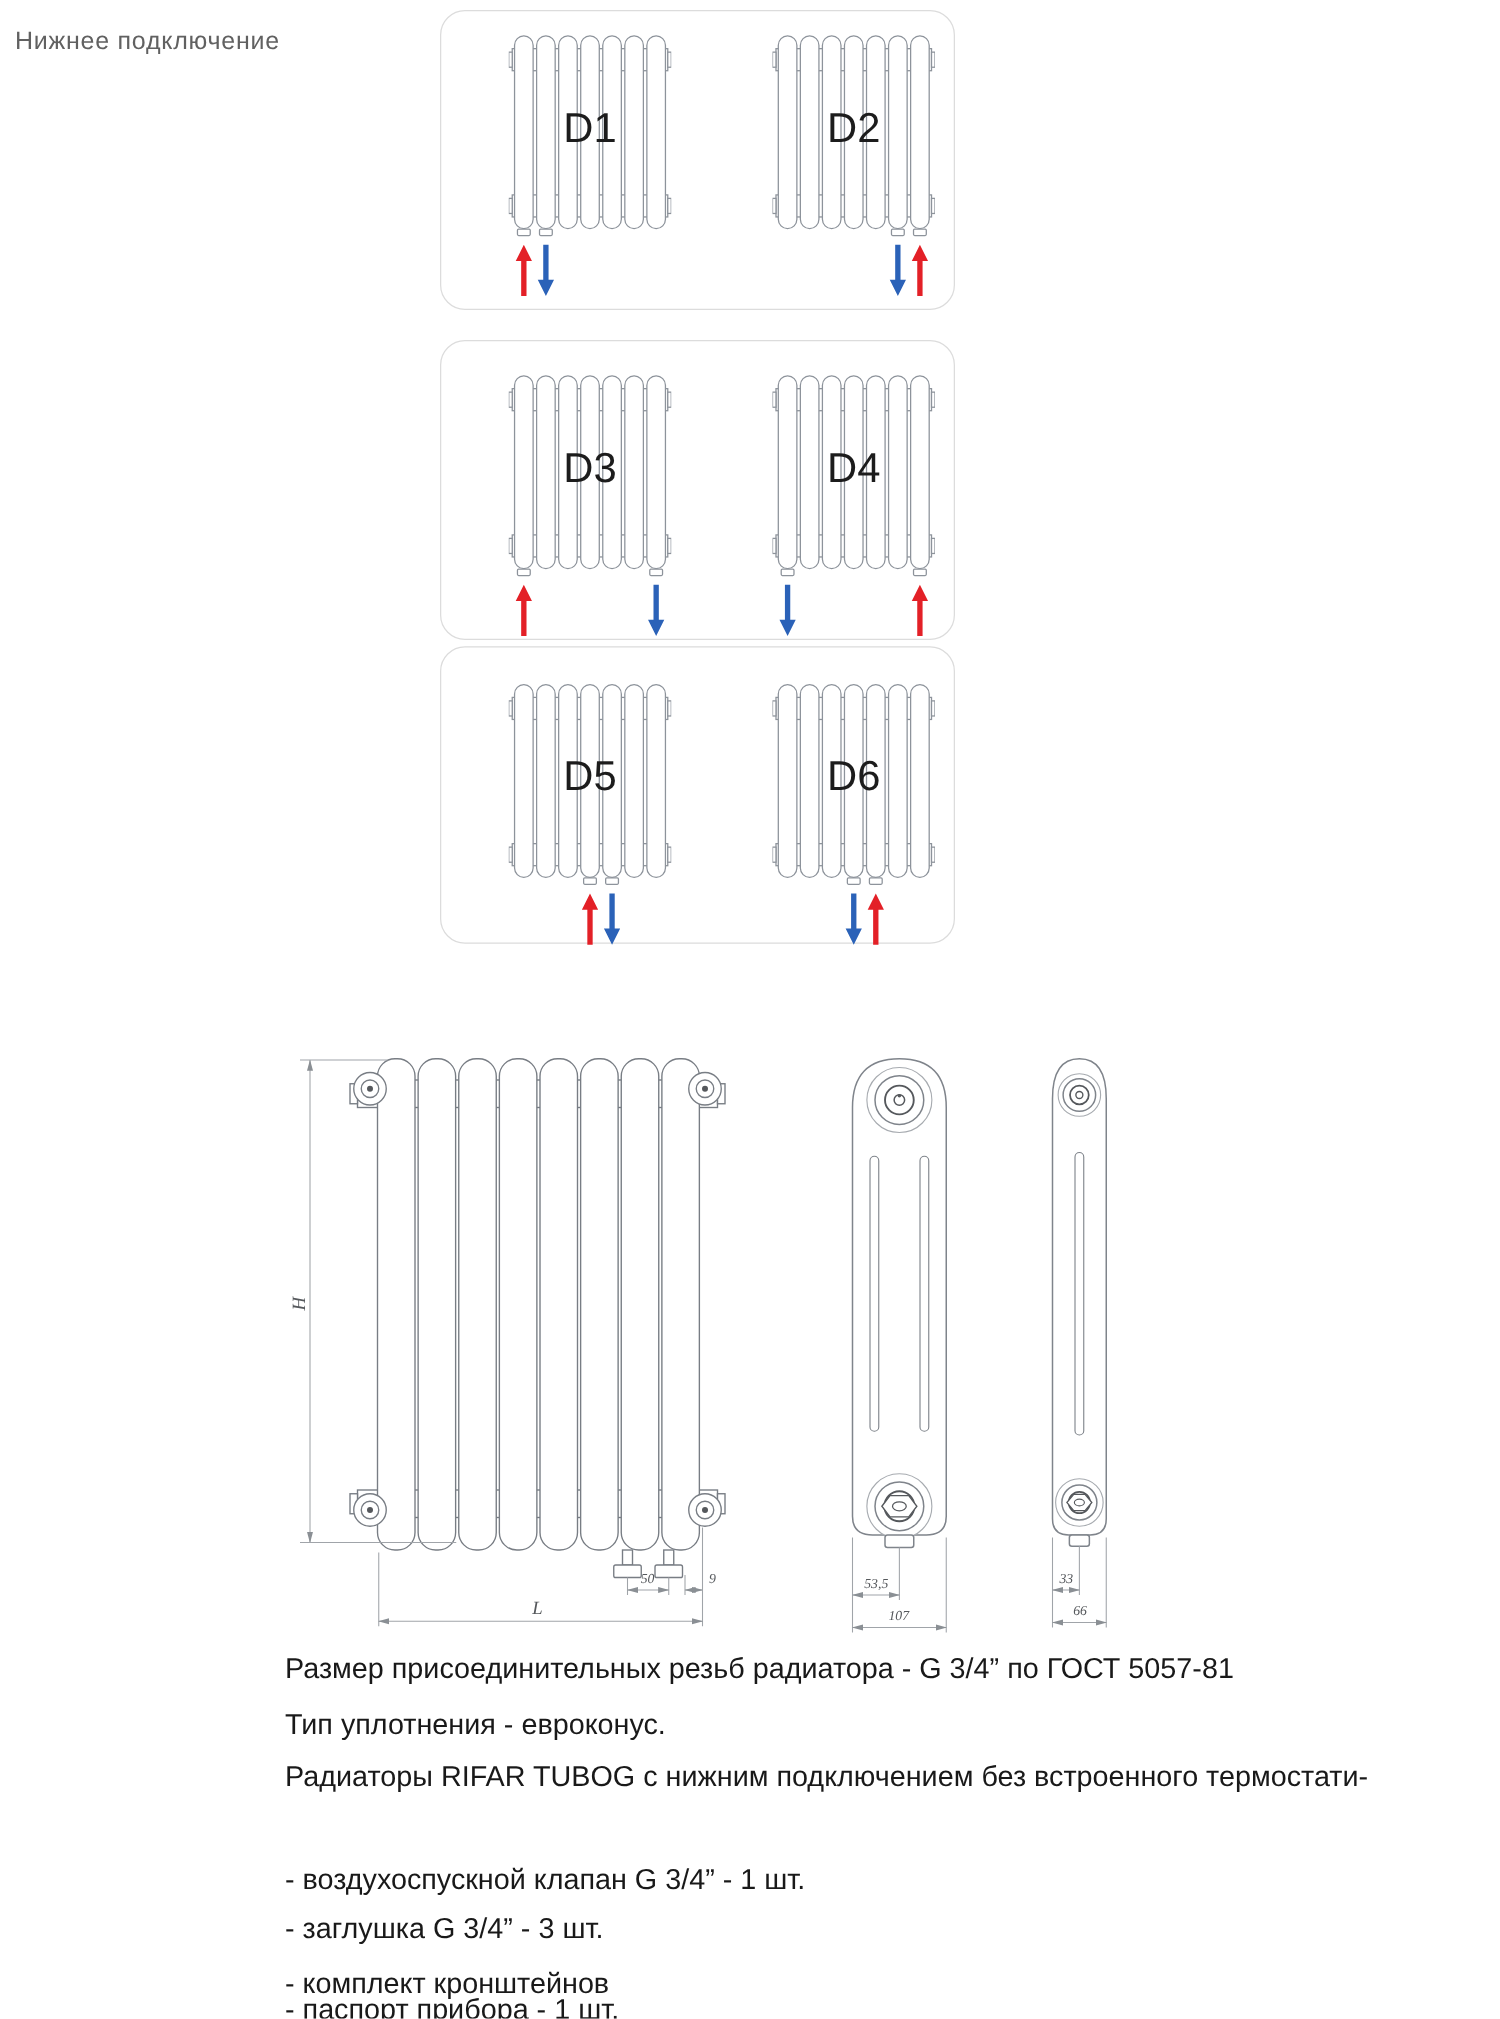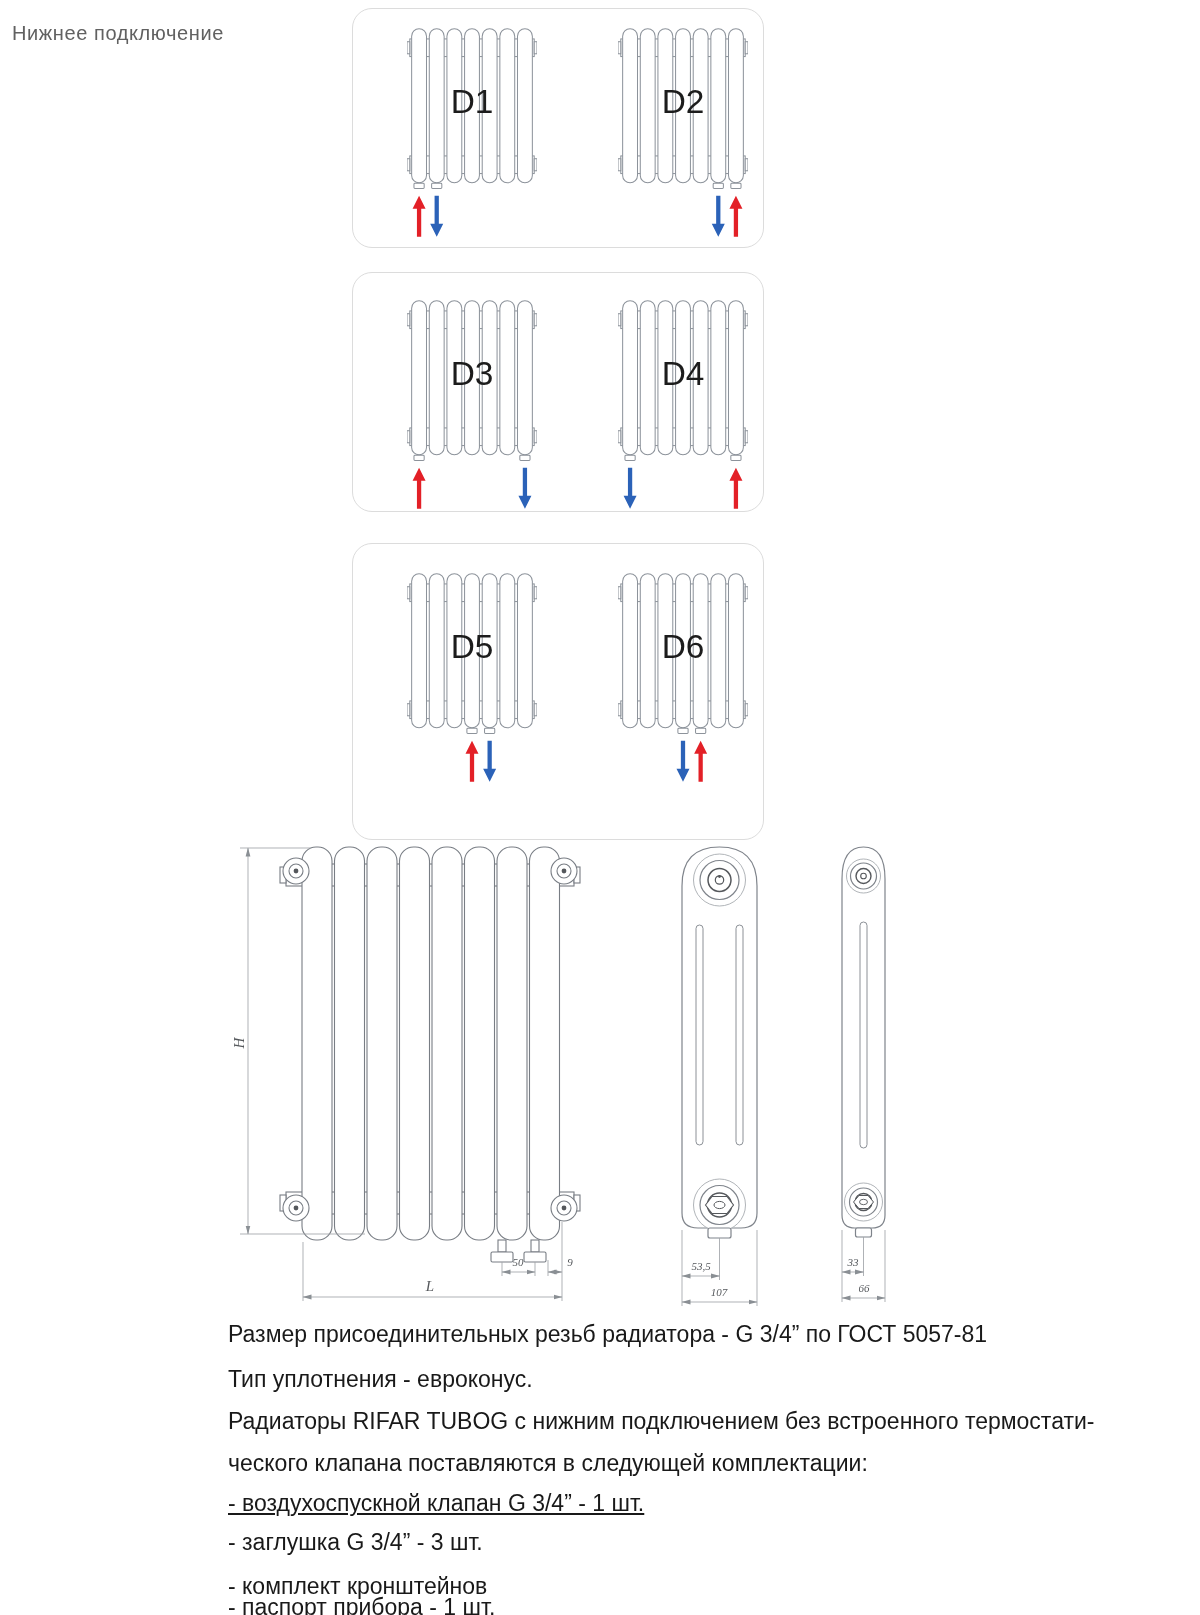--- a/index.html
+++ b/index.html
@@ -4,21 +4,21 @@
 <style>
   html,body{margin:0;padding:0;background:#fff;}
   .page{position:relative;width:1200px;height:1615px;background:#fff;overflow:hidden;
         font-family:"Liberation Sans", sans-serif;}
   .page-title{position:absolute;left:12px;top:22px;margin:0;font-size:20px;font-weight:400;
         color:#616161;letter-spacing:.6px;}
   .dbox{position:absolute;left:352px;width:412px;height:240px;border:1.5px solid #dcdcdc;
         border-radius:20px;background:#fff;box-sizing:border-box;}
   #dbox0{top:8px}
   #dbox1{top:272px}
-  #dbox2{top:543px;height:297px}
+  #dbox2{top:517px;height:238px}
   .cell{position:absolute;width:130px;}
   .cell svg{display:block;width:130px;height:auto;}
   .tech{position:absolute;left:230px;top:810px;}
   .note{position:absolute;left:228px;font-size:23px;color:#191919;white-space:nowrap;}
 </style>
 </head>
 <body>
 
 <div class="page">
 
@@ -283,18 +283,17 @@
       <text x="471" y="460">53,5</text>
       <text x="489" y="486">107</text>
       <text x="623" y="456">33</text>
       <text x="634" y="482">66</text>
     </g>
   </svg>
 
 <div class="note" style="top: 1321px;">Размер присоединительных резьб радиатора - G 3/4” по ГОСТ 5057-81</div>
     <div class="note" style="top: 1408px;">Радиаторы RIFAR TUBOG с нижним подключением без встроенного термостати-</div>
     <div class="note" style="top: 1366px;">Тип уплотнения - евроконус.</div>
-    <div class="note" style="top: 1450px;">ческого клапана поставляются в следующей комплектации:</div>
-    <div class="note" style="top: 1490px; text-decoration: underline;">- воздухоспускной клапан G 3/4” - 1 шт.</div>
+    <div class="note" style="top: 1490px;">- воздухоспускной клапан G 3/4” - 1 шт.</div>
     <div class="note" style="top: 1529px;">- заглушка G 3/4” - 3 шт.</div>
     <div class="note" style="top: 1561px; margin-top: 12px;">- комплект кронштейнов</div>
     <div class="note" style="top: 1594px;">- паспорт прибора - 1 шт.</div>
   </div>
 
 </body></html>

